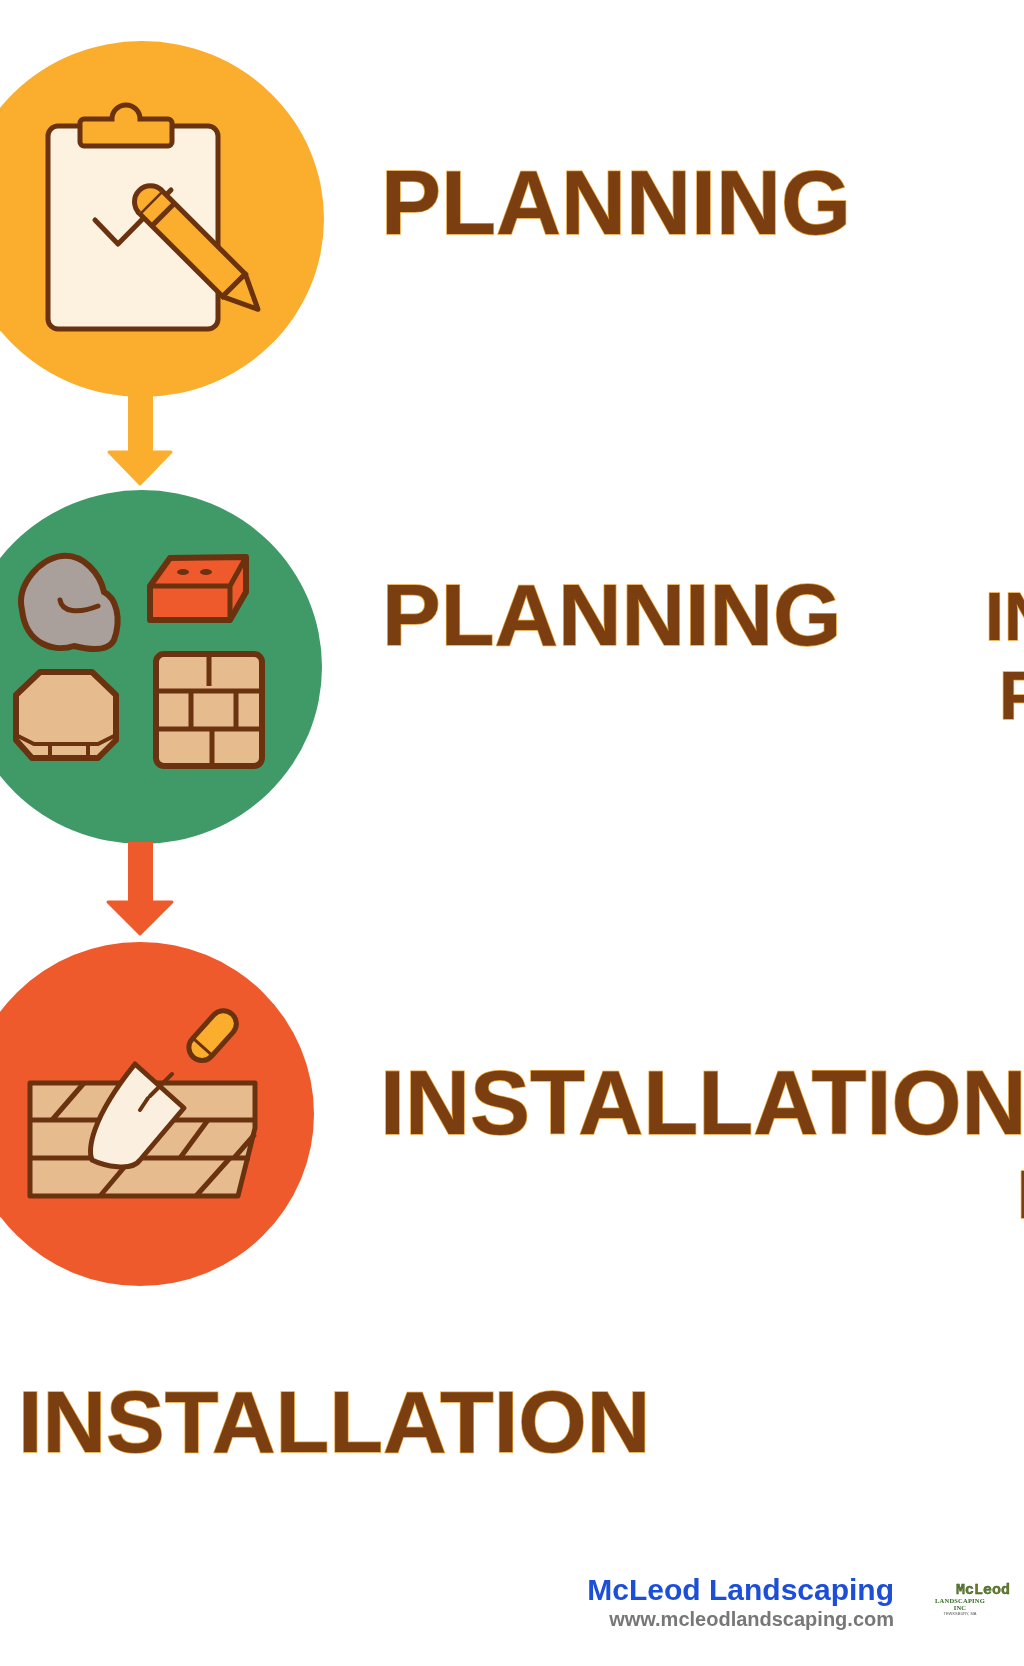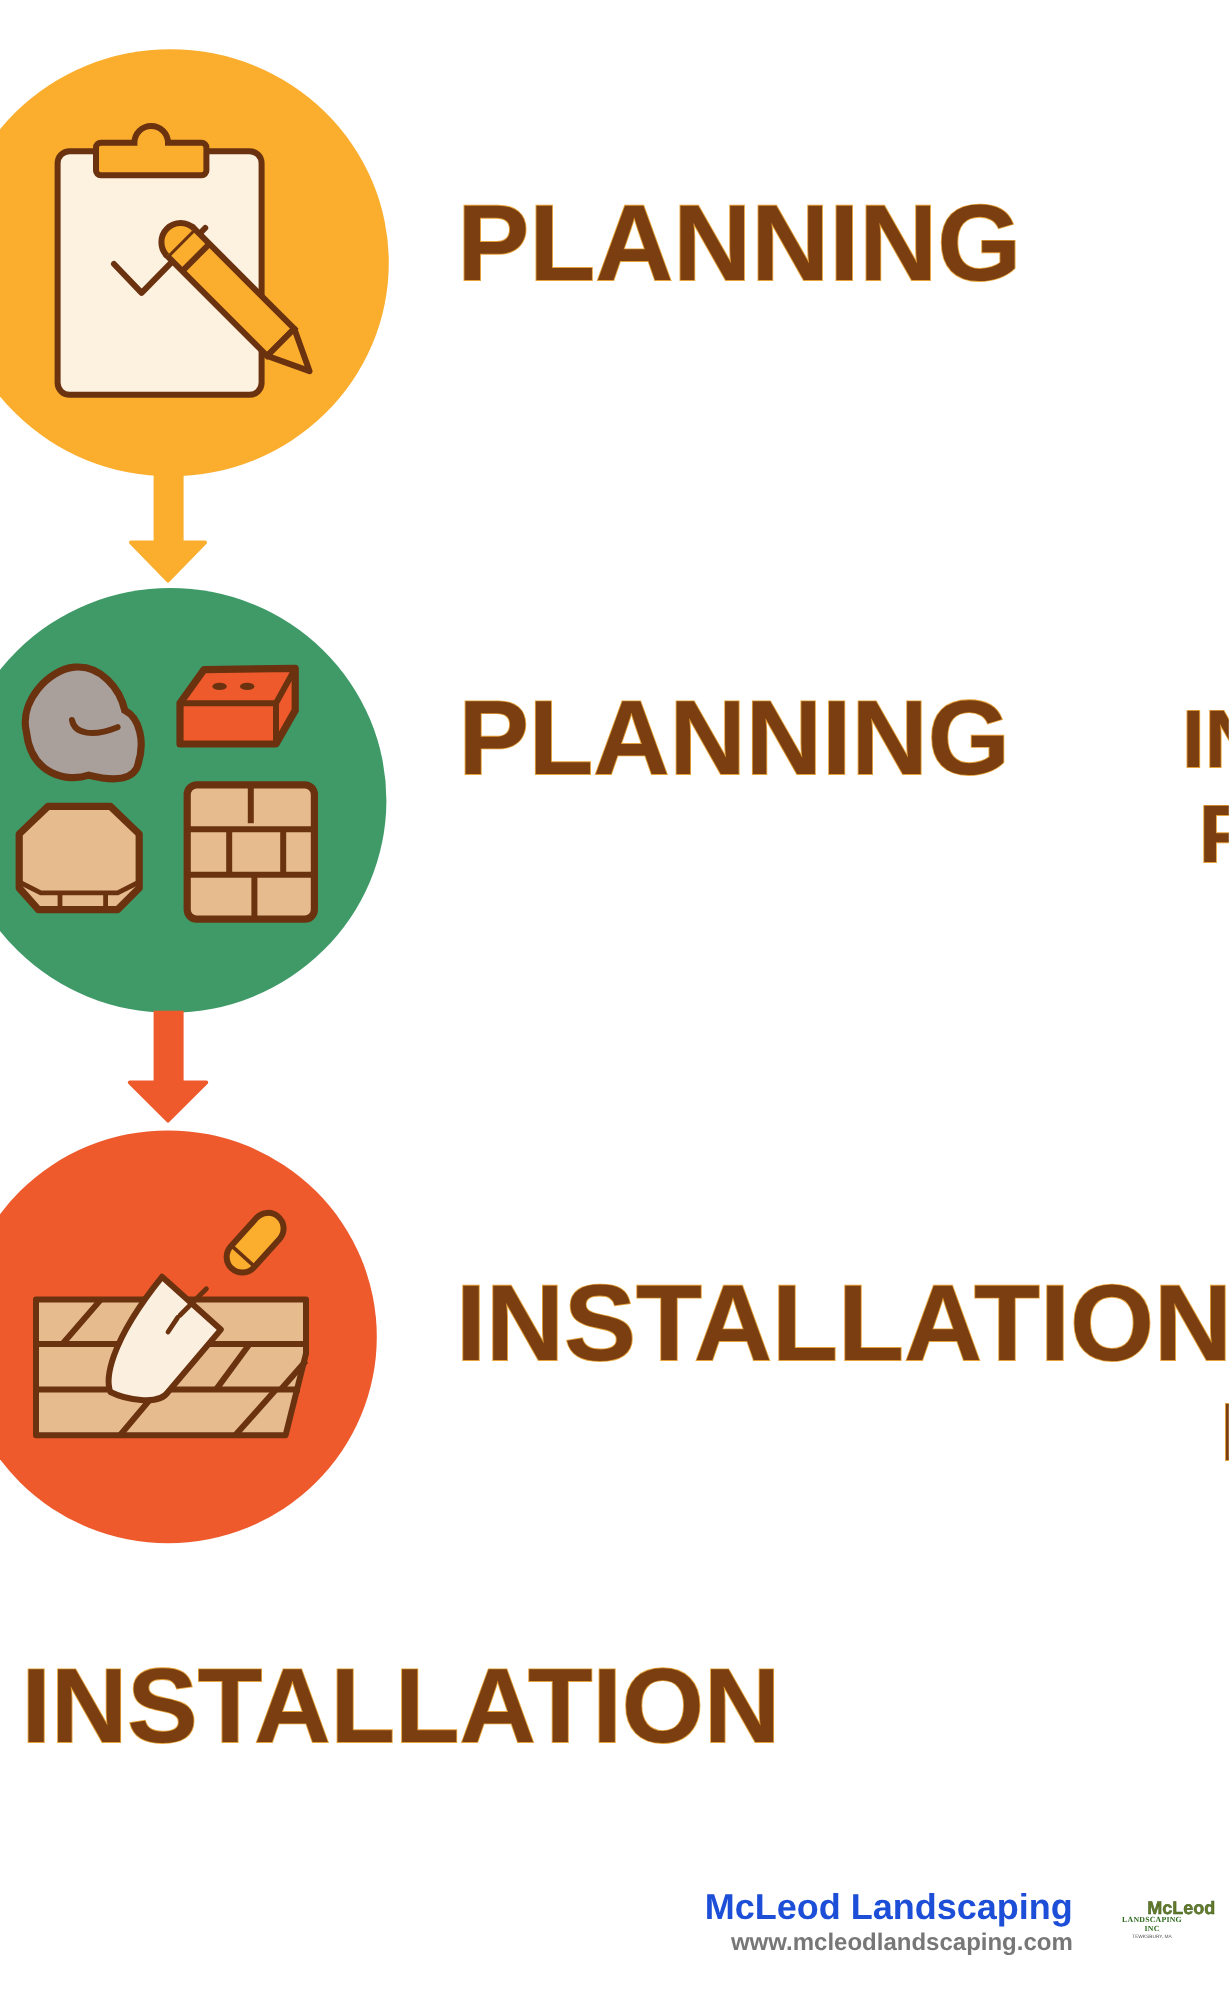--- a/index.html
+++ b/index.html
@@ -38,21 +38,21 @@
     .footer-url {
       position: absolute; right: 130px; top: 1608px;
       font-size: 20px; color: #777777;
       font-family: "Liberation Sans", sans-serif;
       font-weight: bold;
     }
     .logo {
       position: absolute; left: 928px; top: 1583px; width: 64px; text-align: center;
       line-height: 1;
     }
-    .logo-top { font-family: Liberation Sans, sans-serif; font-weight: 700; font-size: 15px; color: #6b7a2a; margin-left: 28px; -webkit-text-stroke: 0.4px #2d5a1a; }
+    .logo-top { font-family: Liberation Mono, monospace; font-weight: 700; font-size: 15px; color: #6b7a2a; margin-left: 28px; -webkit-text-stroke: 0.4px #2d5a1a; }
     .logo-mid { font-family: "Liberation Serif", serif; font-weight: 700; font-size: 6.5px; color: #2d6a1d; letter-spacing: 0.2px; }
     .logo-bot { font-family: "Liberation Sans", sans-serif; font-size: 4px; color: #555; margin-top: 1px; }
   </style>
 </head>
 <body>
 
 <div class="step-circle" style="left:-40px; top:41px; width:364px; height:356px; background:#FBAE2D;"></div>
 <svg class="abs" style="left:0; top:30px;" width="330" height="360" viewBox="0 30 330 360">
 
   <rect x="48" y="126" width="170" height="203" rx="10" fill="#FDF1DF" stroke="#6B3210" stroke-width="5"></rect>

